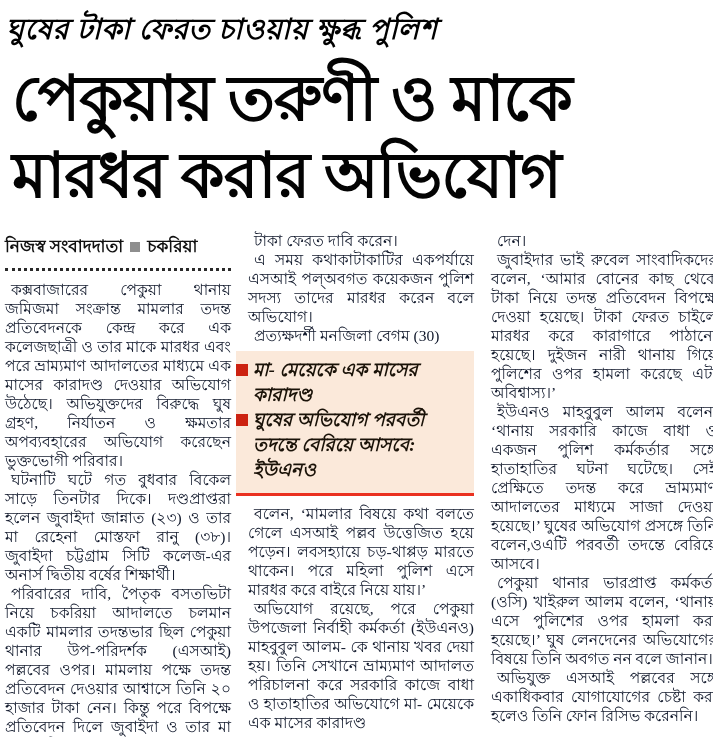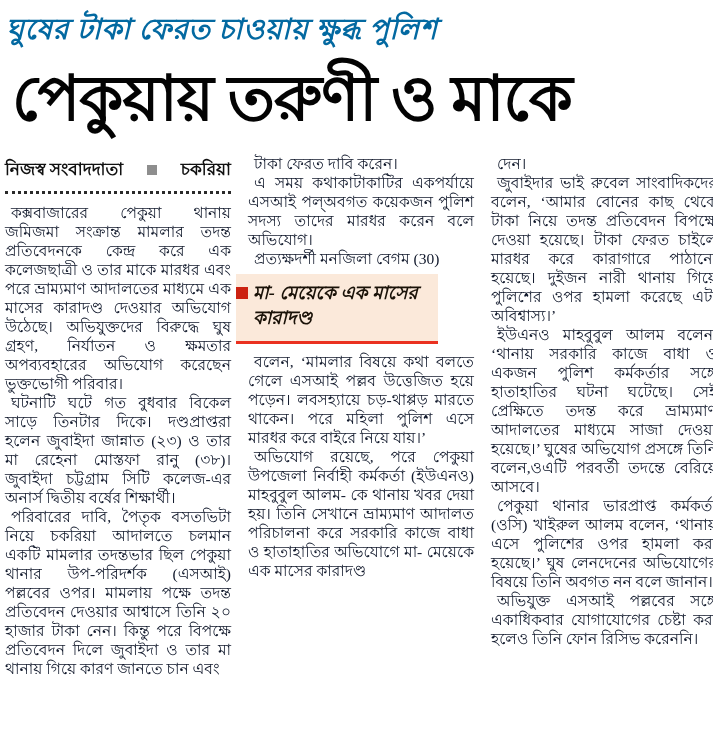--- a/index.html
+++ b/index.html
@@ -5,51 +5,51 @@
   html,body{margin:0;padding:0;}
   body{
     width:713px;height:737px;position:relative;overflow:hidden;
     background:#ffffff;color:#0a0a0a;
     font-family:"Liberation Serif","DejaVu Serif",serif;
   }
   .page{position:relative;width:713px;height:737px;}
   .kicker{
     margin:6px 0 0 6px;
     font-size:29px;font-weight:600;font-style:italic;
-    letter-spacing:0.5px;color:#0369a1;white-space:nowrap;
+    letter-spacing:0.5px;color:#000000;white-space:nowrap;
   }
   .headline{
     margin:6px 0 0 12px;
     font-size:63px;font-weight:800;line-height:77px;
     color:#030303;letter-spacing:-1px;
   }
   .headline span{display:block;white-space:nowrap;}
   .cols{
     display:flex;gap:17px;
     margin:16px 5px 0 5px;
   }
   .col{width:226px;flex:0 0 auto;}
   .byline{
     display:flex;align-items:center;gap:7px;
     font-size:17px;font-weight:700;color:#111;
-    margin-top:2px;white-space:nowrap;justify-content:space-between;
+    margin-top:2px;white-space:nowrap;
   }
   .byline-sq{width:10px;height:10px;background:#8e8e8e;display:inline-block;flex:0 0 auto;}
   .dotted{
     border-bottom:3px dotted #2a2a2a;
     height:7px;margin-bottom:9px;width:100%;
   }
   .col p{
     margin:0;font-size:15.5px;line-height:19px;
     text-align:justify;text-indent:6px;color:#0f172a;
   }
   .hbox{
     position:relative;
     margin:6px 0 8px -12px;
-    width:202px;box-sizing:border-box;
+    width:238px;box-sizing:border-box;
     background:#fbe9da;
     border-bottom:3px solid #ea3120;
     padding:7px 15px 10px 0;
   }
   .hitem{
     position:relative;padding-left:17px;
     font-size:18.5px;font-weight:700;font-style:italic;
     line-height:25px;color:#1a1208;text-align:left;text-indent:0;
   }
   .hsq{
@@ -59,20 +59,21 @@
 </style>
 </head>
 <body>
 
 <div class="page">
 
   <div class="kicker">ঘুষের টাকা ফেরত চাওয়ায় ক্ষুব্ধ পুলিশ</div>
 
   <h1 class="headline">
     <span>পেকুয়ায় তরুণী ও মাকে</span>
+    <span>মারধর করার অভিযোগ</span>
   </h1>
 
   <div class="cols">
 
     <div class="col">
       <div class="byline">
         <span>নিজস্ব সংবাদদাতা</span>
         <span class="byline-sq"></span>
         <span>চকরিয়া</span>
       </div>
@@ -85,20 +86,24 @@
     <div class="col">
       <p>টাকা ফেরত দাবি করেন।</p>
       <p>এ সময় কথাকাটাকাটির একপর্যায়ে এসআই পল্অবগত কয়েকজন পুলিশ সদস্য তাদের মারধর করেন বলে অভিযোগ।</p>
       <p>প্রত্যক্ষদর্শী মনজিলা বেগম (30)</p>
 
       <div class="hbox">
         <div class="hitem">
           <span class="hsq"></span>
           <span>মা- মেয়েকে এক মাসের কারাদণ্ড</span>
         </div>
+        <div class="hitem">
+          <span class="hsq"></span>
+          <span>ঘুষের অভিযোগ পরবর্তী তদন্তে বেরিয়ে আসবে: ইউএনও</span>
+        </div>
       </div>
 
       <p>বলেন, ‘মামলার বিষয়ে কথা বলতে গেলে এসআই পল্লব উত্তেজিত হয়ে পড়েন। লবসহ্যায়ে চড়-থাপ্পড় মারতে থাকেন। পরে মহিলা পুলিশ এসে মারধর করে বাইরে নিয়ে যায়।’</p>
       <p>অভিযোগ রয়েছে, পরে পেকুয়া উপজেলা নির্বাহী কর্মকর্তা (ইউএনও) মাহবুবুল আলম- কে থানায় খবর দেয়া হয়। তিনি সেখানে ভ্রাম্যমাণ আদালত পরিচালনা করে সরকারি কাজে বাধা ও হাতাহাতির অভিযোগে মা- মেয়েকে এক মাসের কারাদণ্ড</p>
     </div>
 
     <div class="col">
       <p>দেন।</p>
       <p>জুবাইদার ভাই রুবেল সাংবাদিকদের বলেন, ‘আমার বোনের কাছ থেকে টাকা নিয়ে তদন্ত প্রতিবেদন বিপক্ষে দেওয়া হয়েছে। টাকা ফেরত চাইলে মারধর করে কারাগারে পাঠানো হয়েছে। দুইজন নারী থানায় গিয়ে পুলিশের ওপর হামলা করেছে এটা অবিশ্বাস্য।’</p>
       <p>ইউএনও মাহবুবুল আলম বলেন, ‘থানায় সরকারি কাজে বাধা ও একজন পুলিশ কর্মকর্তার সঙ্গে হাতাহাতির ঘটনা ঘটেছে। সেই প্রেক্ষিতে তদন্ত করে ভ্রাম্যমাণ আদালতের মাধ্যমে সাজা দেওয়া হয়েছে।’ ঘুষের অভিযোগ প্রসঙ্গে তিনি বলেন,ওএটি পরবর্তী তদন্তে বেরিয়ে আসবে।</p>

